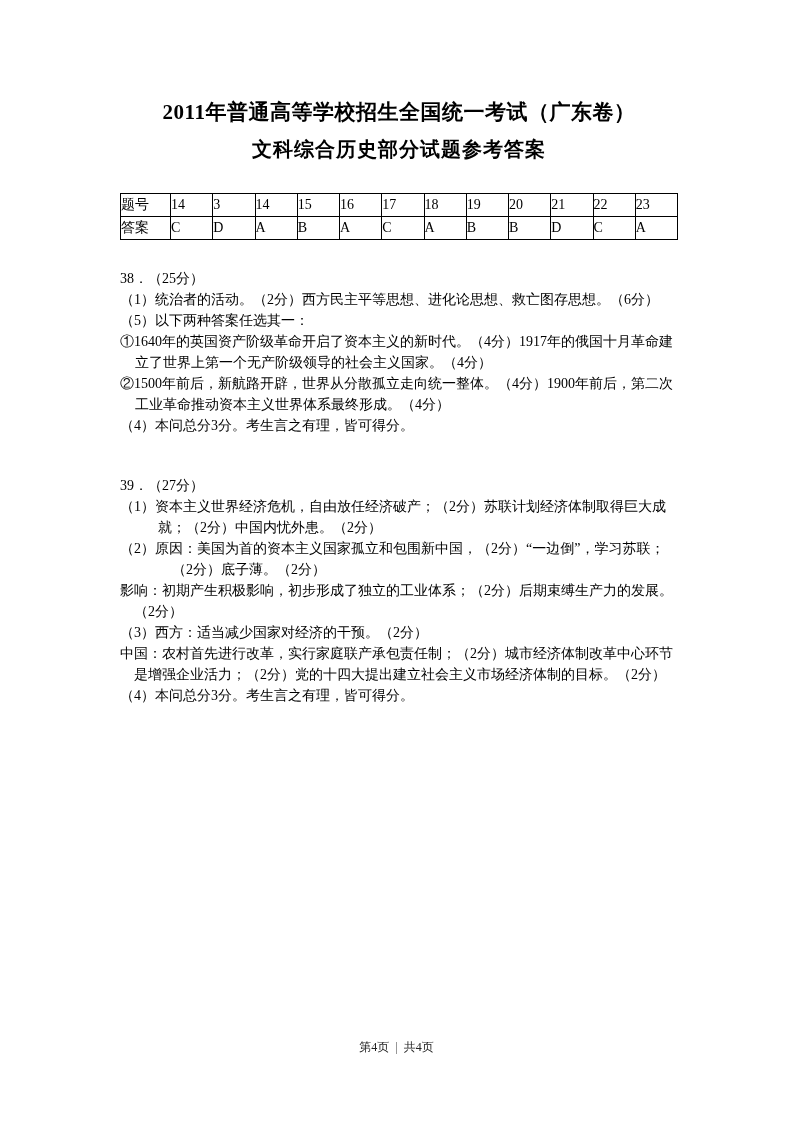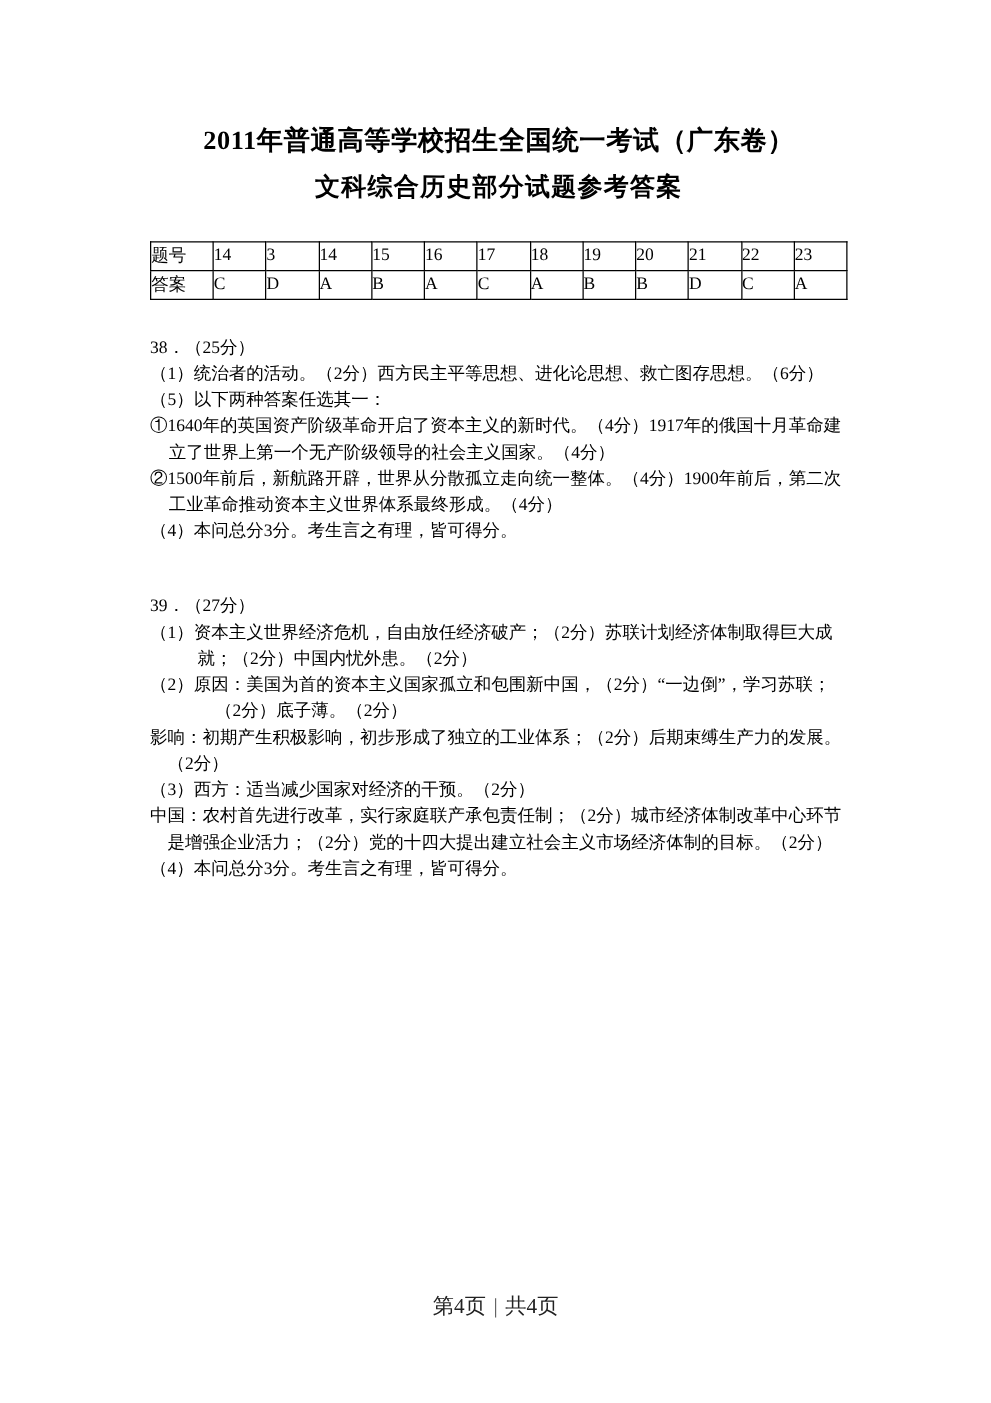--- a/index.html
+++ b/index.html
@@ -58,21 +58,21 @@
   .sub1  { margin-left: 38px; padding-left: 14px; text-indent: -14px; }
   .subc  { margin-left: 38px; padding-left: 15px; text-indent: -15px; }
   .section-39 { margin-top: 39px; }
 
   .footer {
     position: absolute;
     left: 0;
     right: 0;
     bottom: 66px;
     text-align: center;
-    font-size: 17px;
+    font-size: 12px;
     color: #222222;
   }
   .footer .sep { margin: 0 6px; color: #555555; }
 </style>
 </head>
 <body>
 
 <div class="content">
 
   <h1 class="title-main">2011年普通高等学校招生全国统一考试（广东卷）</h1>

